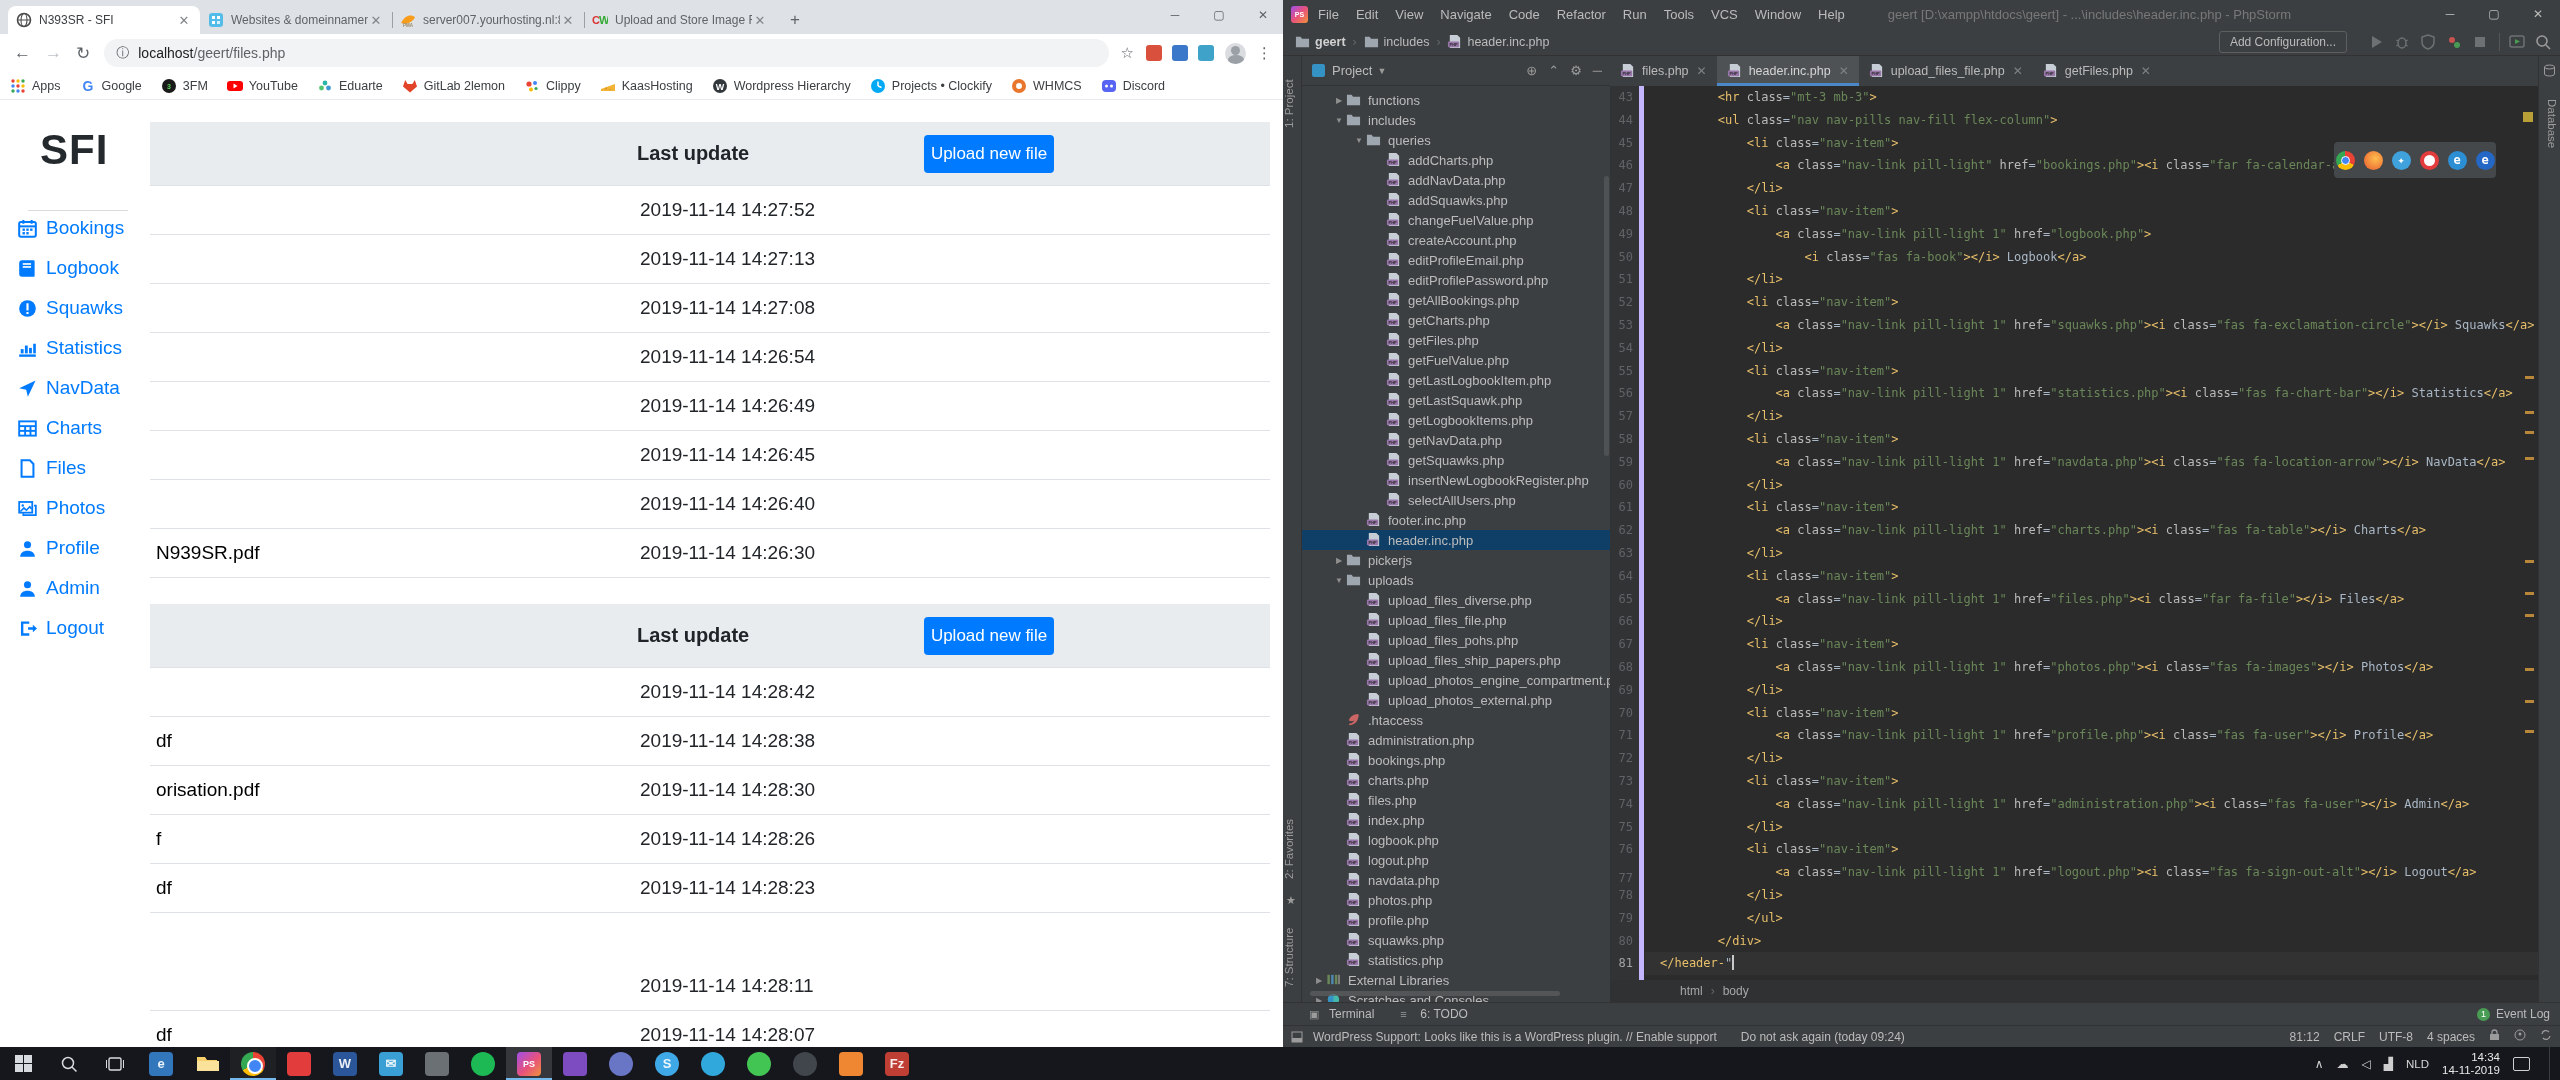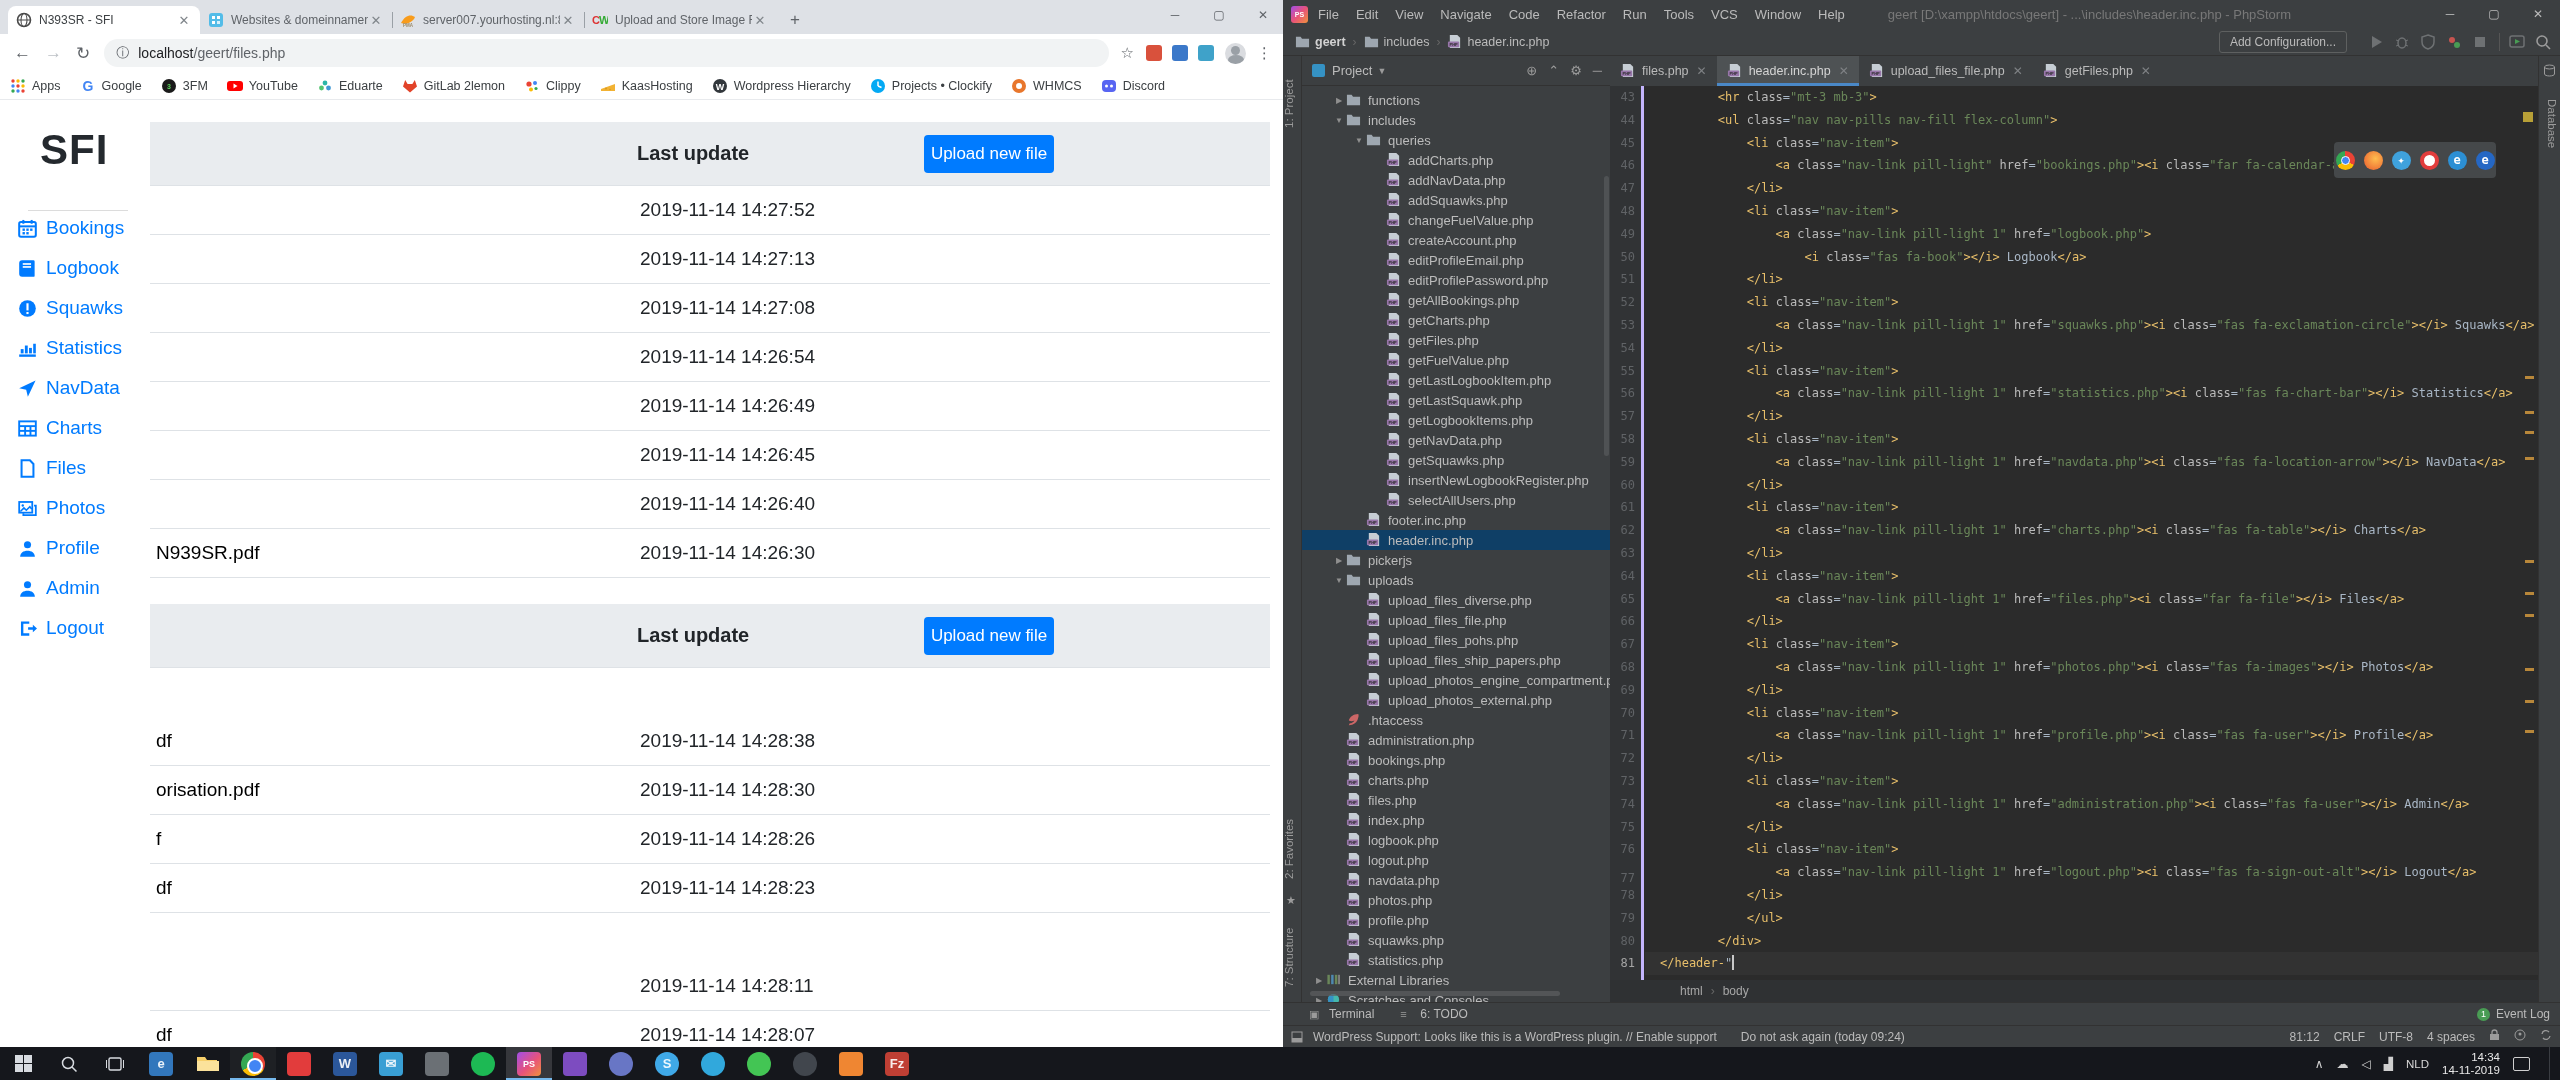--- a/index.html
+++ b/index.html
@@ -125,21 +125,21 @@
   .etab { display:flex; align-items:center; padding:0 10px; font-size:12.5px; color:#bbb;
     position:relative; white-space:nowrap; }
   .etab .ticon { margin-right:6px; }
   .etab .eclose { margin-left:8px; color:#7f8285; font-size:12px; }
   .etab.active { background:#4e5254; color:#d4d4d4; }
   .etab.active:after { content:""; position:absolute; left:0; bottom:0; width:100%; height:3px;
     background:#4a88c7; }
   #codearea { position:absolute; left:0; top:30px; width:100%; height:894px; overflow:hidden;
     font-family:"DejaVu Sans Mono", monospace; font-size:12px; }
   #gutter { position:absolute; left:0; top:0; width:34px; height:100%; background:#313335;
-    border-right:3px solid #c4b5fd; }
+    border-right:5px solid #c4b5fd; }
   .gnum { position:absolute; right:6px; height:22.8px; line-height:22.8px; color:#606366;
     font-size:12px; }
   .gnum.cur { color:#a4a4a4; }
   .cline { position:absolute; left:50px; height:22.8px; line-height:22.8px; white-space:pre;
     color:#a9b7c6; }
   .caretrow { position:absolute; left:35px; right:0; height:22.8px; background:#323232; }
   .c-tag { color:#e8bf6a; } .c-attr { color:#bababa; } .c-str { color:#6a8759; } .c-txt { color:#a9b7c6; }
   #caret { display:inline-block; width:1.5px; height:15px; background:#c8c8c8; vertical-align:-3px; }
   #browserpanel { position:absolute; right:42px; top:56px; width:162px; height:36px; background:#45484a;
     border-radius:4px; display:flex; align-items:center; justify-content:center; gap:9px; }
@@ -498,20 +498,23 @@
         <div class="frow" style="top: 380px;">
           <div class="ftime">2019-11-14 14:26:40</div>
         </div>
         <div class="frow" style="top: 429px;">
           <a class="fname">N939SR.pdf</a>
           <div class="ftime">2019-11-14 14:26:30</div>
         </div>
         <div class="band" style="top: 504px;">
           <div class="bhdr">Last update</div>
           <button class="upbtn">Upload new file</button>
+        </div>
+        <div class="frow" style="top: 568px;">
+          <div class="ftime">2019-11-14 14:28:42</div>
         </div>
         <div class="frow" style="top: 617px;">
           <a class="fname">df</a>
           <div class="ftime">2019-11-14 14:28:38</div>
         </div>
         <div class="frow" style="top: 666px;">
           <a class="fname">orisation.pdf</a>
           <div class="ftime">2019-11-14 14:28:30</div>
         </div>
         <div class="frow" style="top: 715px;">

